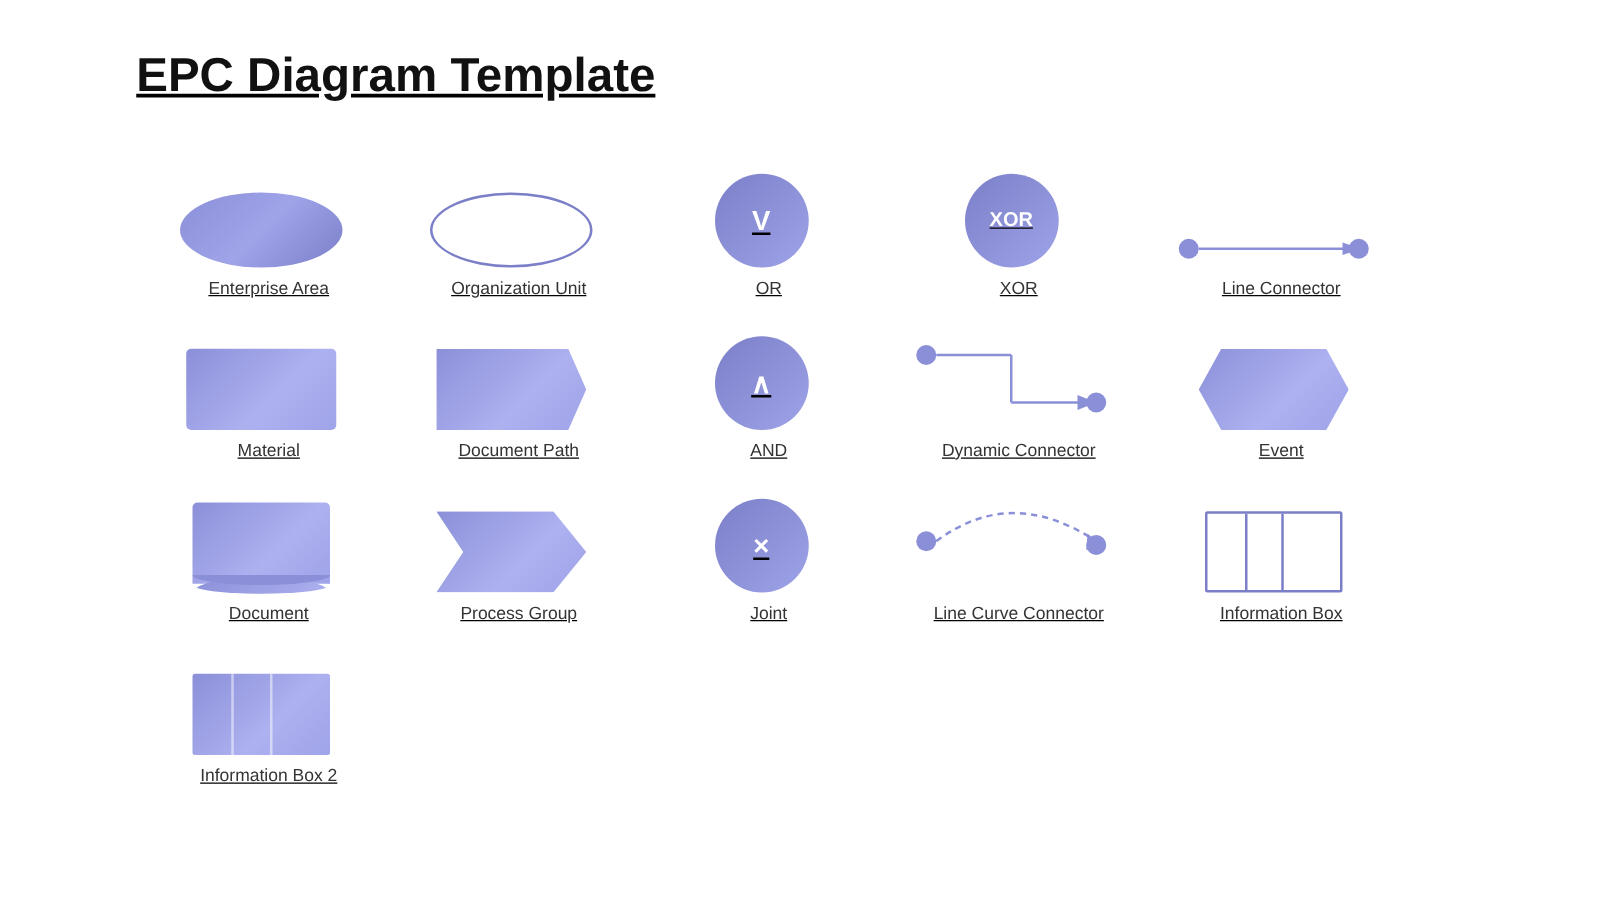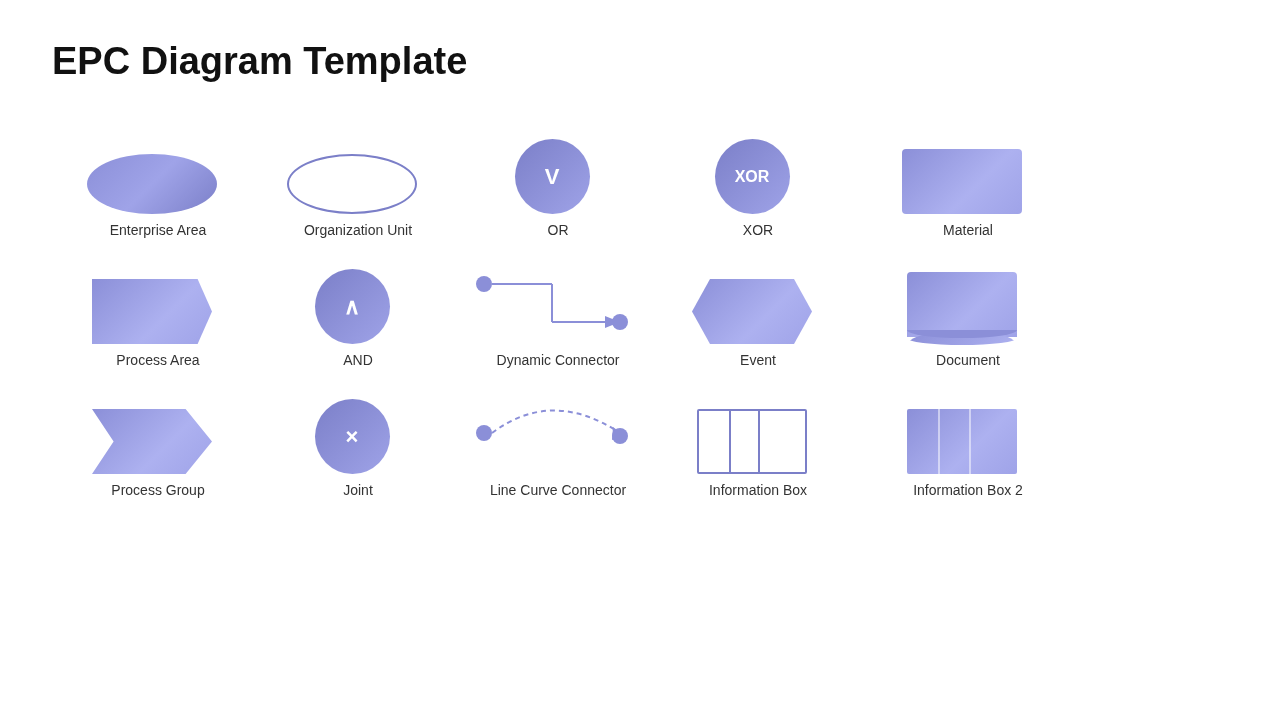--- a/index.html
+++ b/index.html
@@ -7,22 +7,23 @@
       background: #ffffff;
       font-family: 'Segoe UI', Arial, sans-serif;
       width: 1280px;
       height: 720px;
       overflow: hidden;
     }
 
     .page {
       width: 1280px;
       height: 632px;
-      padding: 40px 52px;
-      position: relative;
+      padding: 40px 109px;
+      position: relative;
+      text-decoration: underline;
     }
 
     h1 {
       font-size: 38px;
       font-weight: 800;
       color: #111;
       margin-bottom: 30px;
     }
 
     .grid {
@@ -318,30 +319,39 @@
       <span class="label">OR</span>
     </div>
 
     <div class="cell">
       <div class="xor-circle">
         <span>XOR</span>
       </div>
       <span class="label">XOR</span>
     </div>
 
+    <div class="connector-cell">
+      <svg class="line-connector-svg" viewBox="0 0 160 30">
+        <circle cx="12" cy="15" r="8" fill="#8b8fd8"></circle>
+        <line x1="20" y1="15" x2="140" y2="15" stroke="#8b8fd8" stroke-width="2"></line>
+        <polygon points="135,10 150,15 135,20" fill="#8b8fd8"></polygon>
+        <circle cx="148" cy="15" r="8" fill="#8b8fd8"></circle>
+      </svg>
+      <span class="label">Line Connector</span>
+    </div>
 
     <div class="cell">
       <div class="function-rect"></div>
       <span class="label">Material</span>
     </div>
 
 
     <div class="cell">
       <div class="process-path"></div>
-      <span class="label">Process Area</span>
+      <span class="label">Document Path</span>
     </div>
 
     <div class="cell">
       <div class="and-circle">
         <span>∧</span>
       </div>
       <span class="label">AND</span>
     </div>
 
     <div class="connector-cell">

